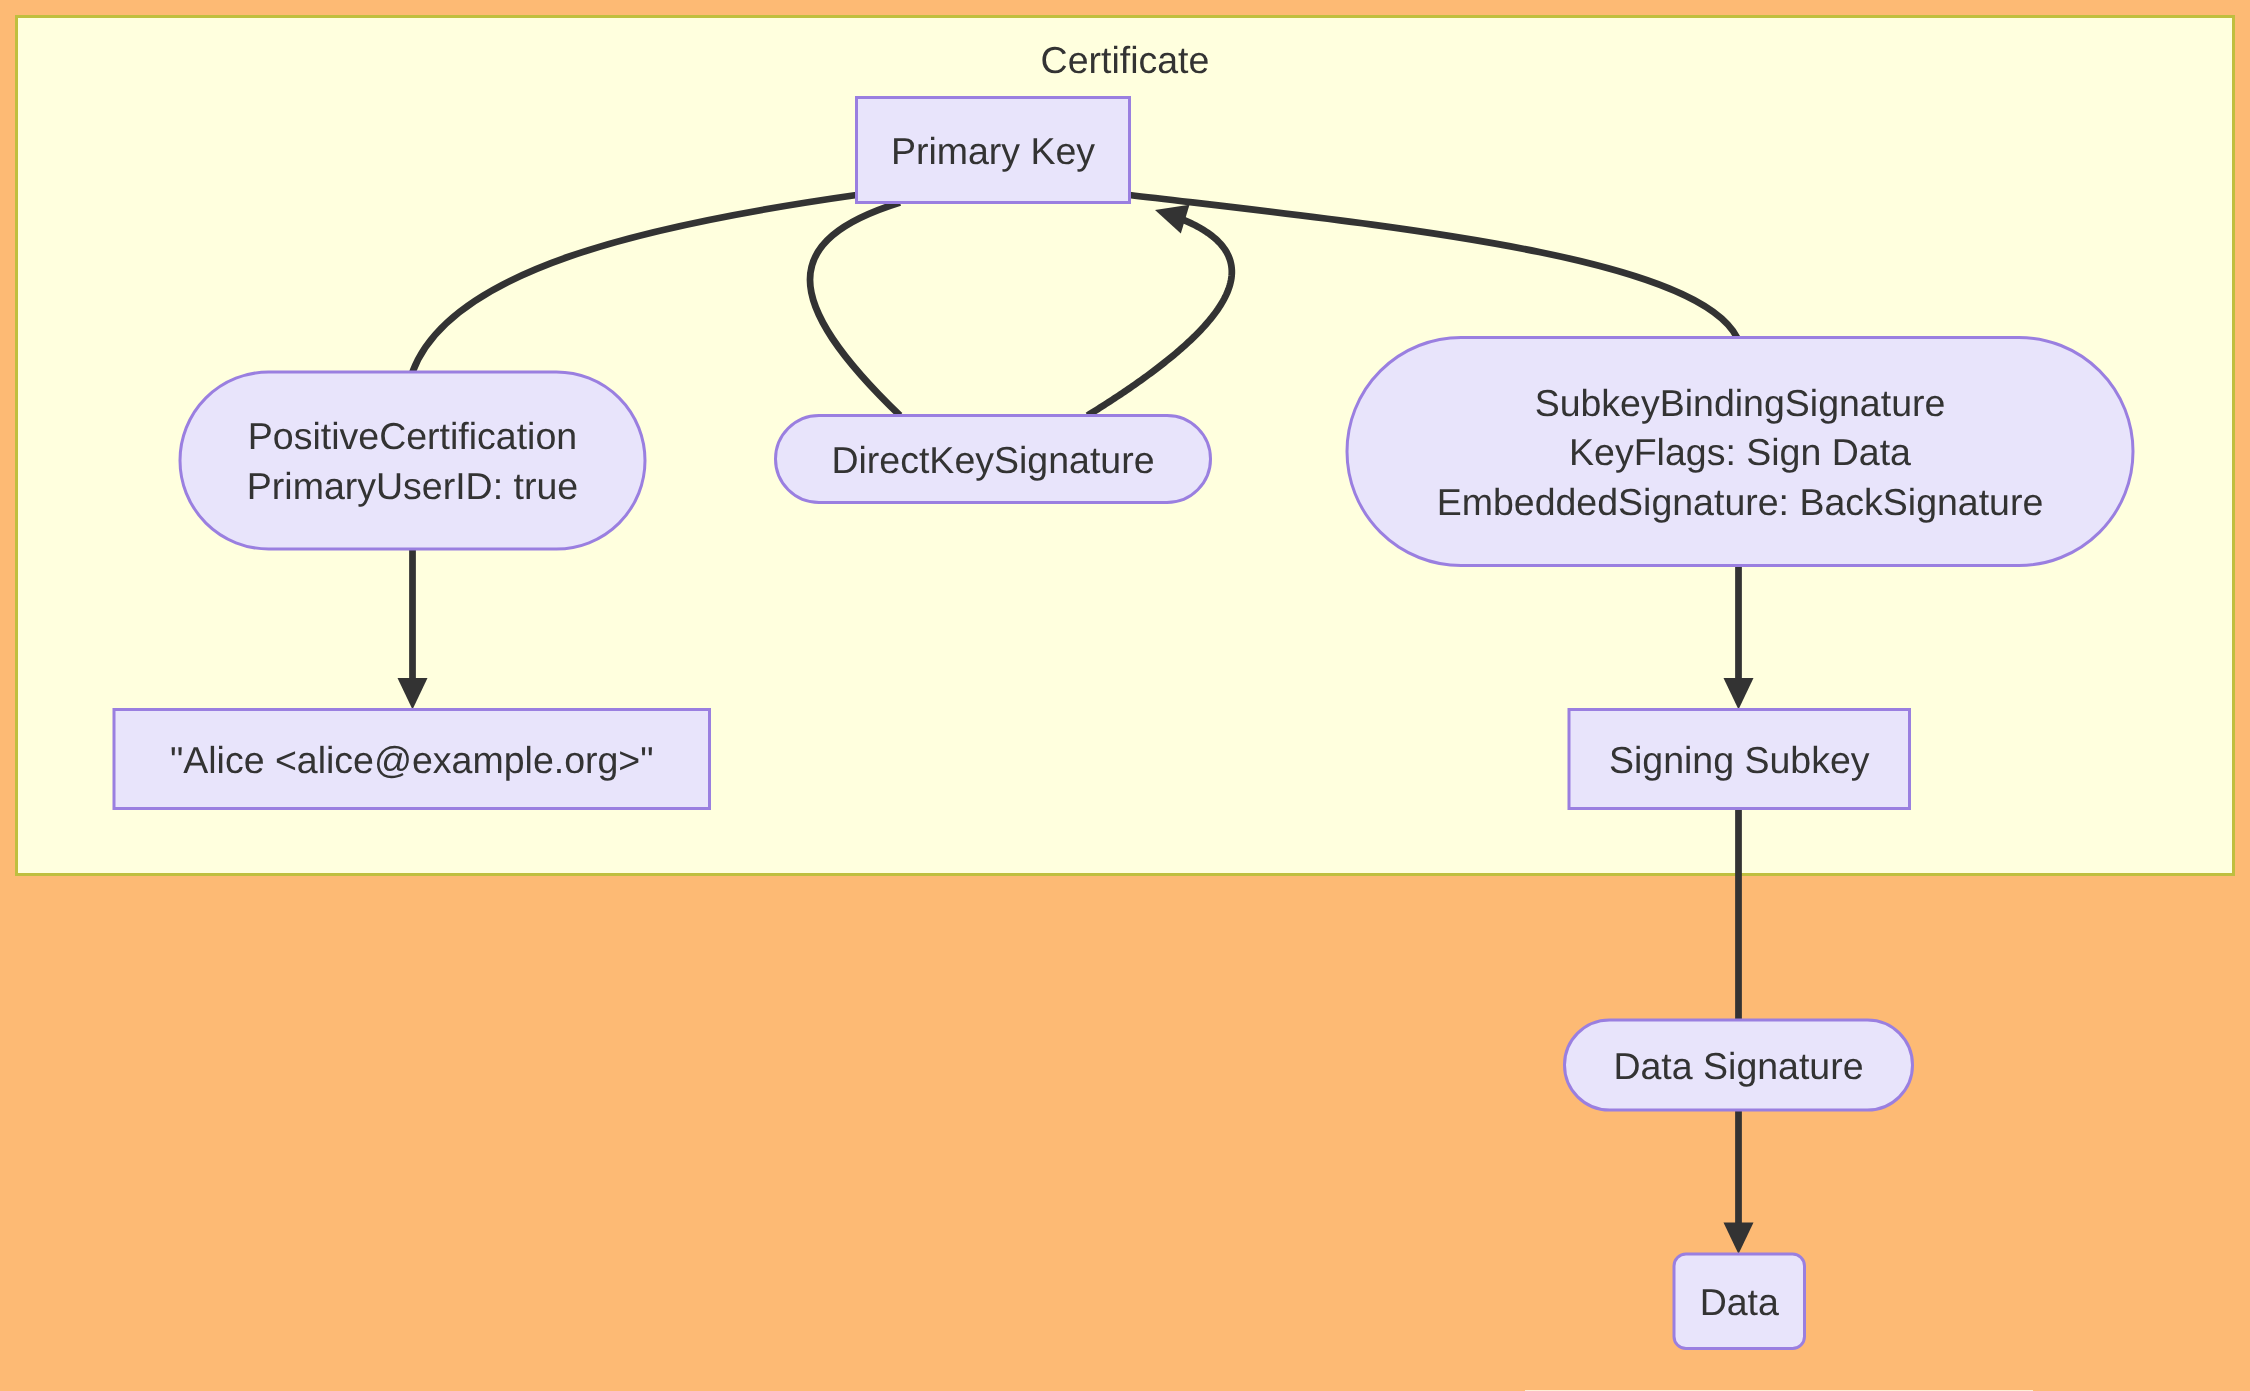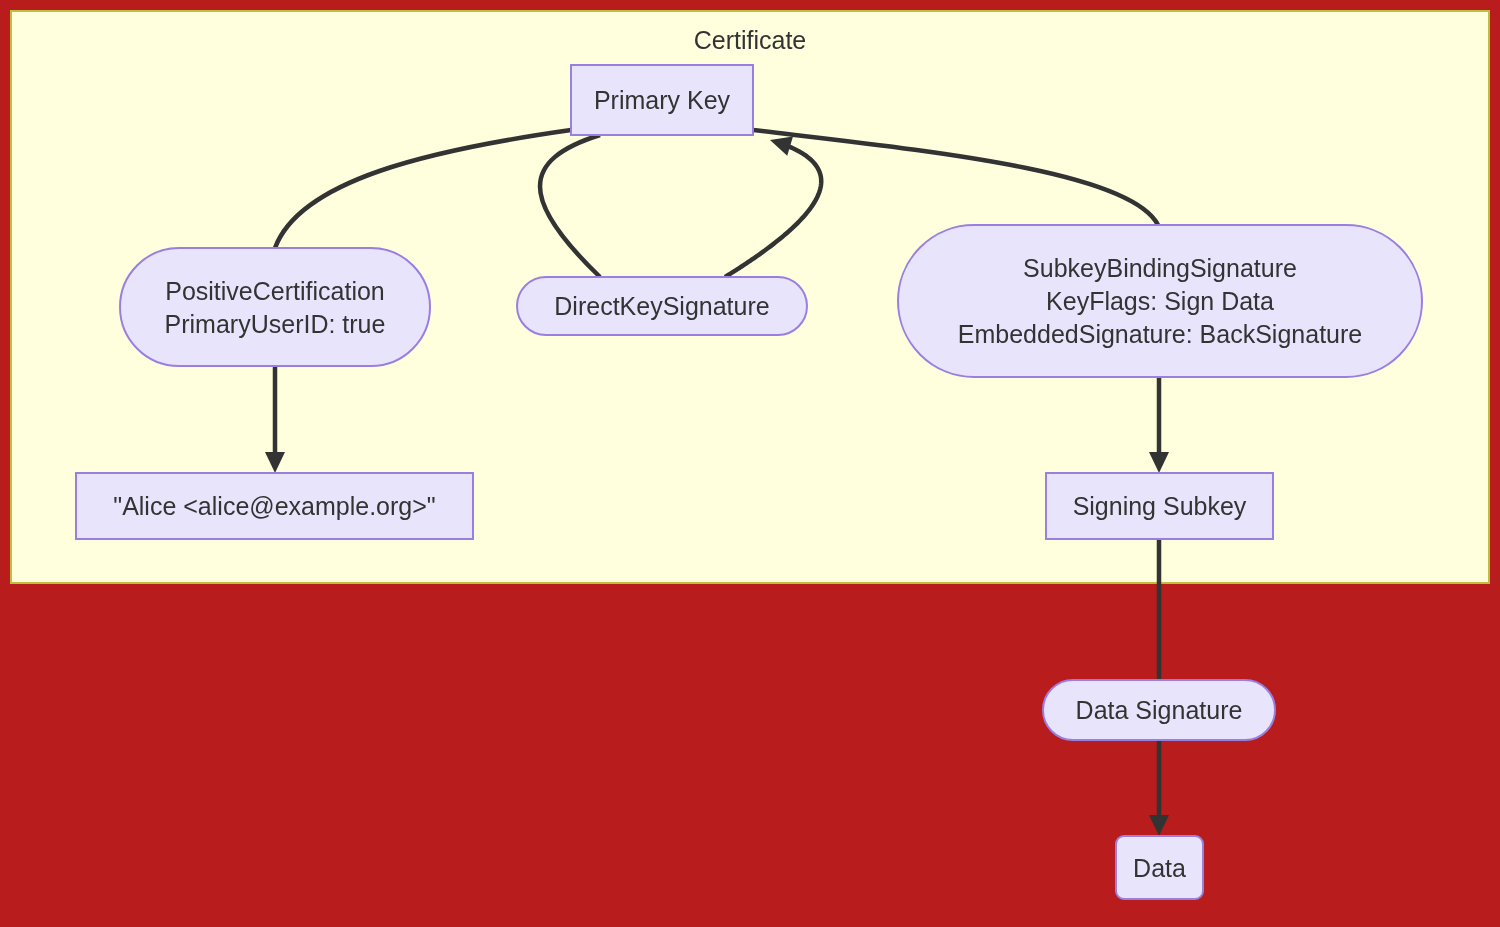--- a/index.html
+++ b/index.html
@@ -6,21 +6,21 @@
   html, body {
     margin: 0;
     padding: 0;
     background: #ffffff;
     font-family: "Liberation Sans", sans-serif;
   }
   #stage {
     position: relative;
     width: 1500px;
     height: 927px;
-    background: #b91c1c;
+    background: #fdba74;
     overflow: hidden;
   }
   svg#diagram {
     position: absolute;
     left: 0;
     top: 0;
     width: 1500px;
     height: 927px;
   }
   .cluster-rect {

